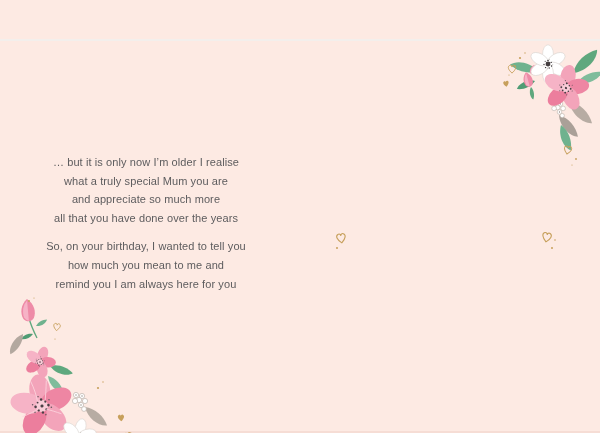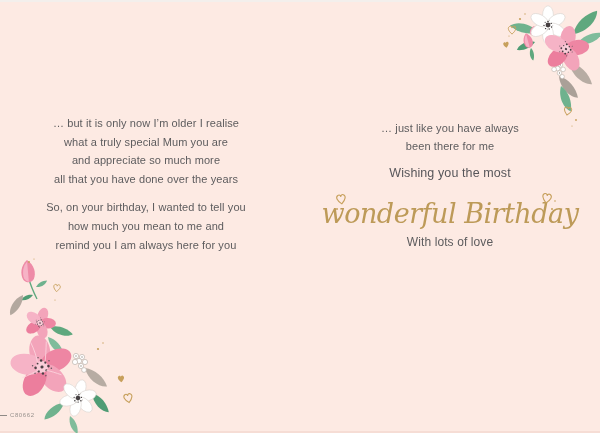--- a/index.html
+++ b/index.html
@@ -1,21 +1,21 @@
 <!DOCTYPE html>
 <html><head>
 <meta charset="utf-8">
 <style>
   html,body{margin:0;padding:0;}
   body{
     width:600px;height:433px;position:relative;overflow:hidden;
     background:#fdeae3;
     font-family:"Liberation Sans", sans-serif;
   }
-  .card{position:absolute;inset:0;background:#fdeae3;}
+  .card{position:absolute;inset:0;background:#fdeae3;margin-top:39px;}
   .edge-top{position:absolute;top:0;left:0;right:0;height:2px;background:#f3efec;}
   .edge-bottom{position:absolute;bottom:0;left:0;right:0;height:2px;background:#f6ddd5;}
 
   .left-text{
     position:absolute;left:-4px;top:114px;width:300px;text-align:center;
     color:#5d5c5e;font-size:11px;line-height:18.6px;letter-spacing:.1px;
   }
   .para2{margin-top:10px;}
 
   .right-text{
@@ -201,27 +201,20 @@
       <div class="msg-line">and appreciate so much more</div>
       <div class="msg-line">all that you have done over the years</div>
     </div>
     <div class="para para2">
       <div class="msg-line">So, on your birthday, I wanted to tell you</div>
       <div class="msg-line">how much you mean to me and</div>
       <div class="msg-line">remind you I am always here for you</div>
     </div>
   </div>
 
-  <div class="right-text">
-    <div class="msg-line">… just like you have always</div>
-    <div class="msg-line">been there for me</div>
-    <div class="wish-line">Wishing you the most</div>
-    <div class="script-line">wonderful Birthday</div>
-    <div class="closing-line">With lots of love</div>
-  </div>
 
   <svg class="heart-accent left" width="20" height="26" viewBox="0 0 20 26">
     <use href="#heartShape" transform="translate(9,8) rotate(-8) scale(1.1)" fill="none" stroke="#c7a05c" stroke-width="1"></use>
     <circle cx="5" cy="19" r="1" fill="#c7a05c"></circle>
   </svg>
   <svg class="heart-accent right" width="24" height="26" viewBox="0 0 24 26">
     <use href="#heartShape" transform="translate(9,8) rotate(10) scale(1.1)" fill="none" stroke="#c7a05c" stroke-width="1"></use>
     <circle cx="17" cy="12" r=".8" fill="#c7a05c"></circle>
     <circle cx="14" cy="20" r="1" fill="#c7a05c"></circle>
   </svg>

